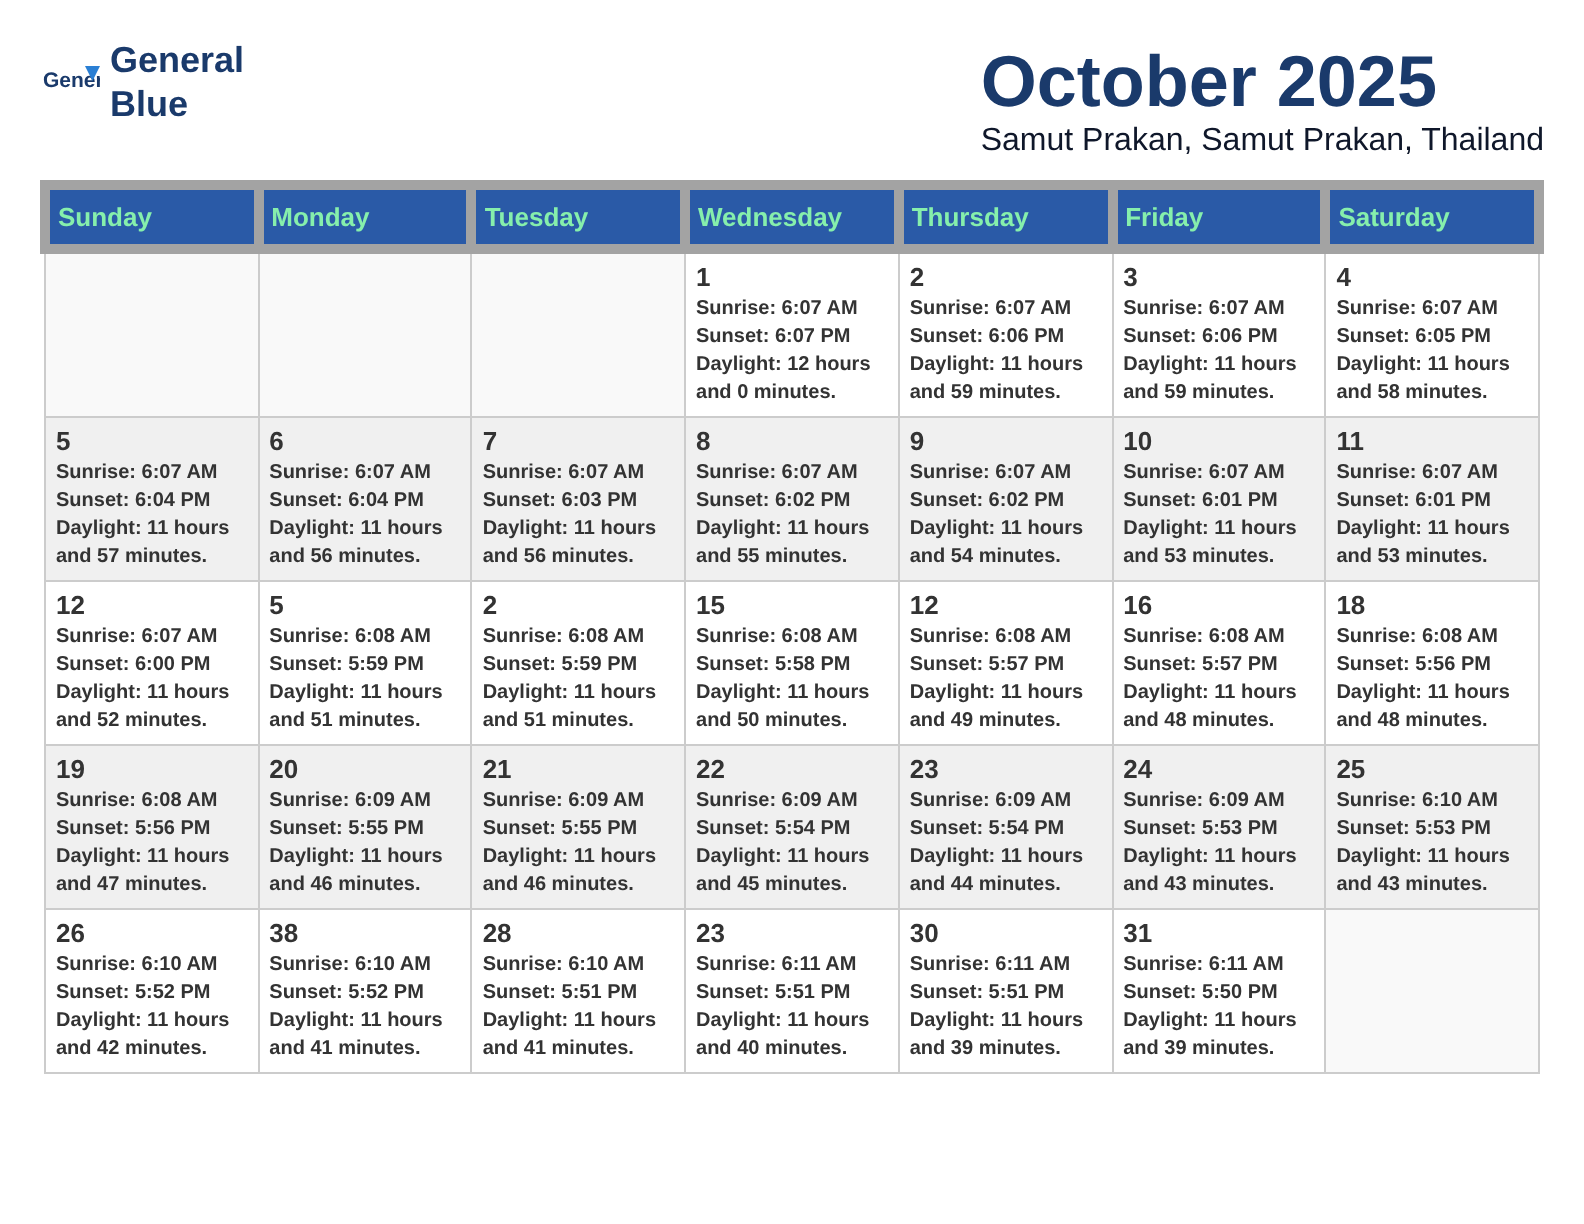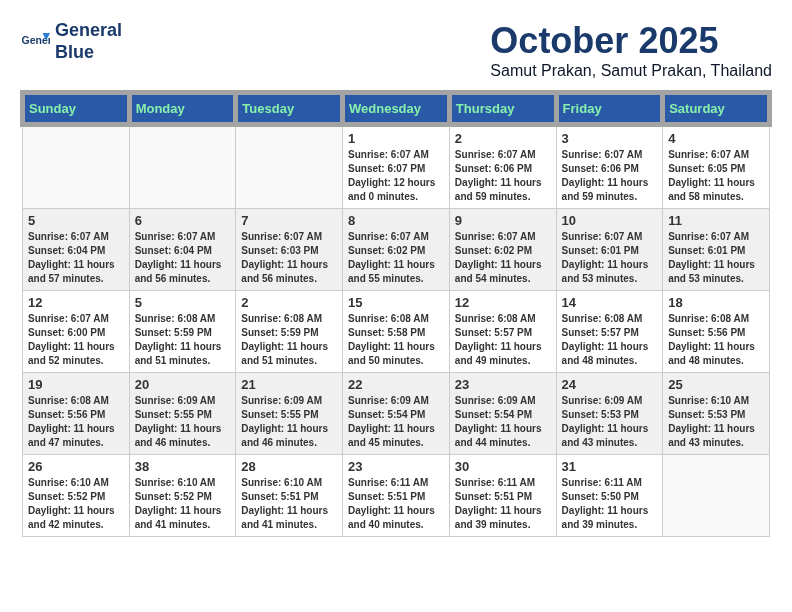--- a/index.html
+++ b/index.html
@@ -233,21 +233,21 @@
 and 50 minutes.</div>
         </td>
         <td>
           <span class="day-num">12</span>
           <div class="day-info" style="white-space: pre-line;">Sunrise: 6:08 AM
 Sunset: 5:57 PM
 Daylight: 11 hours
 and 49 minutes.</div>
         </td>
         <td>
-          <span class="day-num">14</span>
+          <span class="day-num">16</span>
           <div class="day-info" style="white-space: pre-line;">Sunrise: 6:08 AM
 Sunset: 5:57 PM
 Daylight: 11 hours
 and 48 minutes.</div>
         </td>
         <td>
           <span class="day-num">18</span>
           <div class="day-info" style="white-space: pre-line;">Sunrise: 6:08 AM
 Sunset: 5:56 PM
 Daylight: 11 hours

